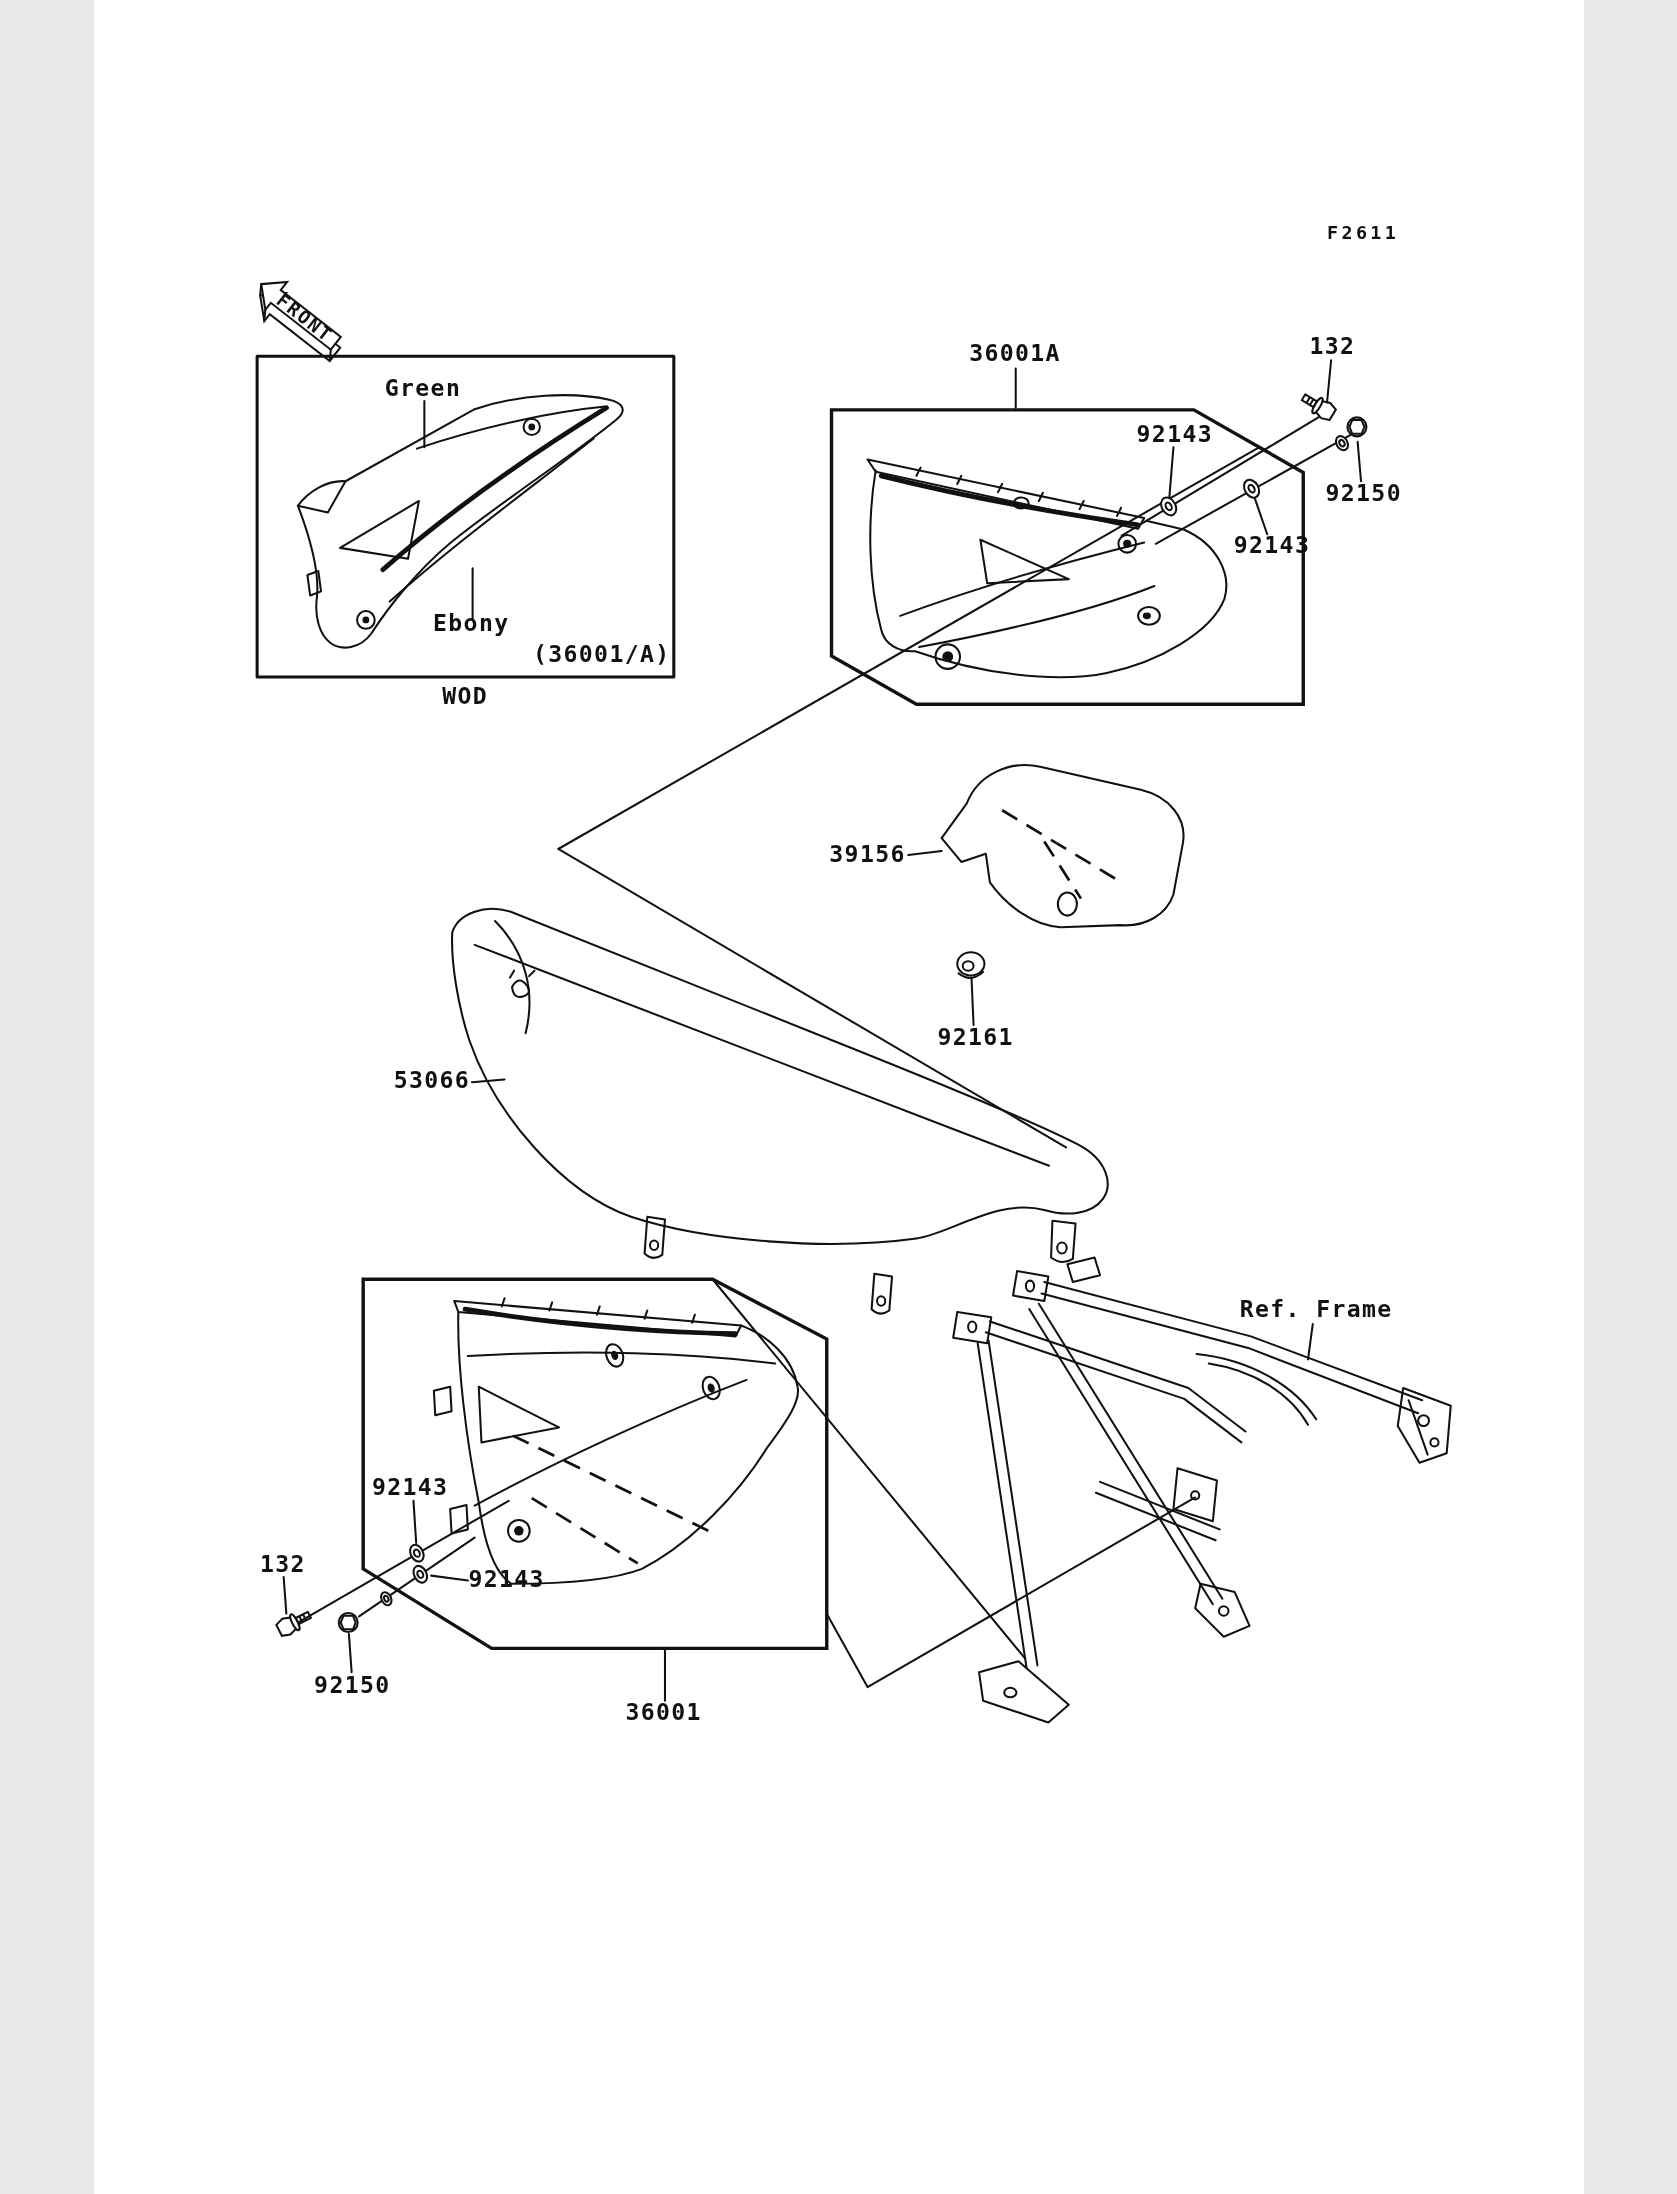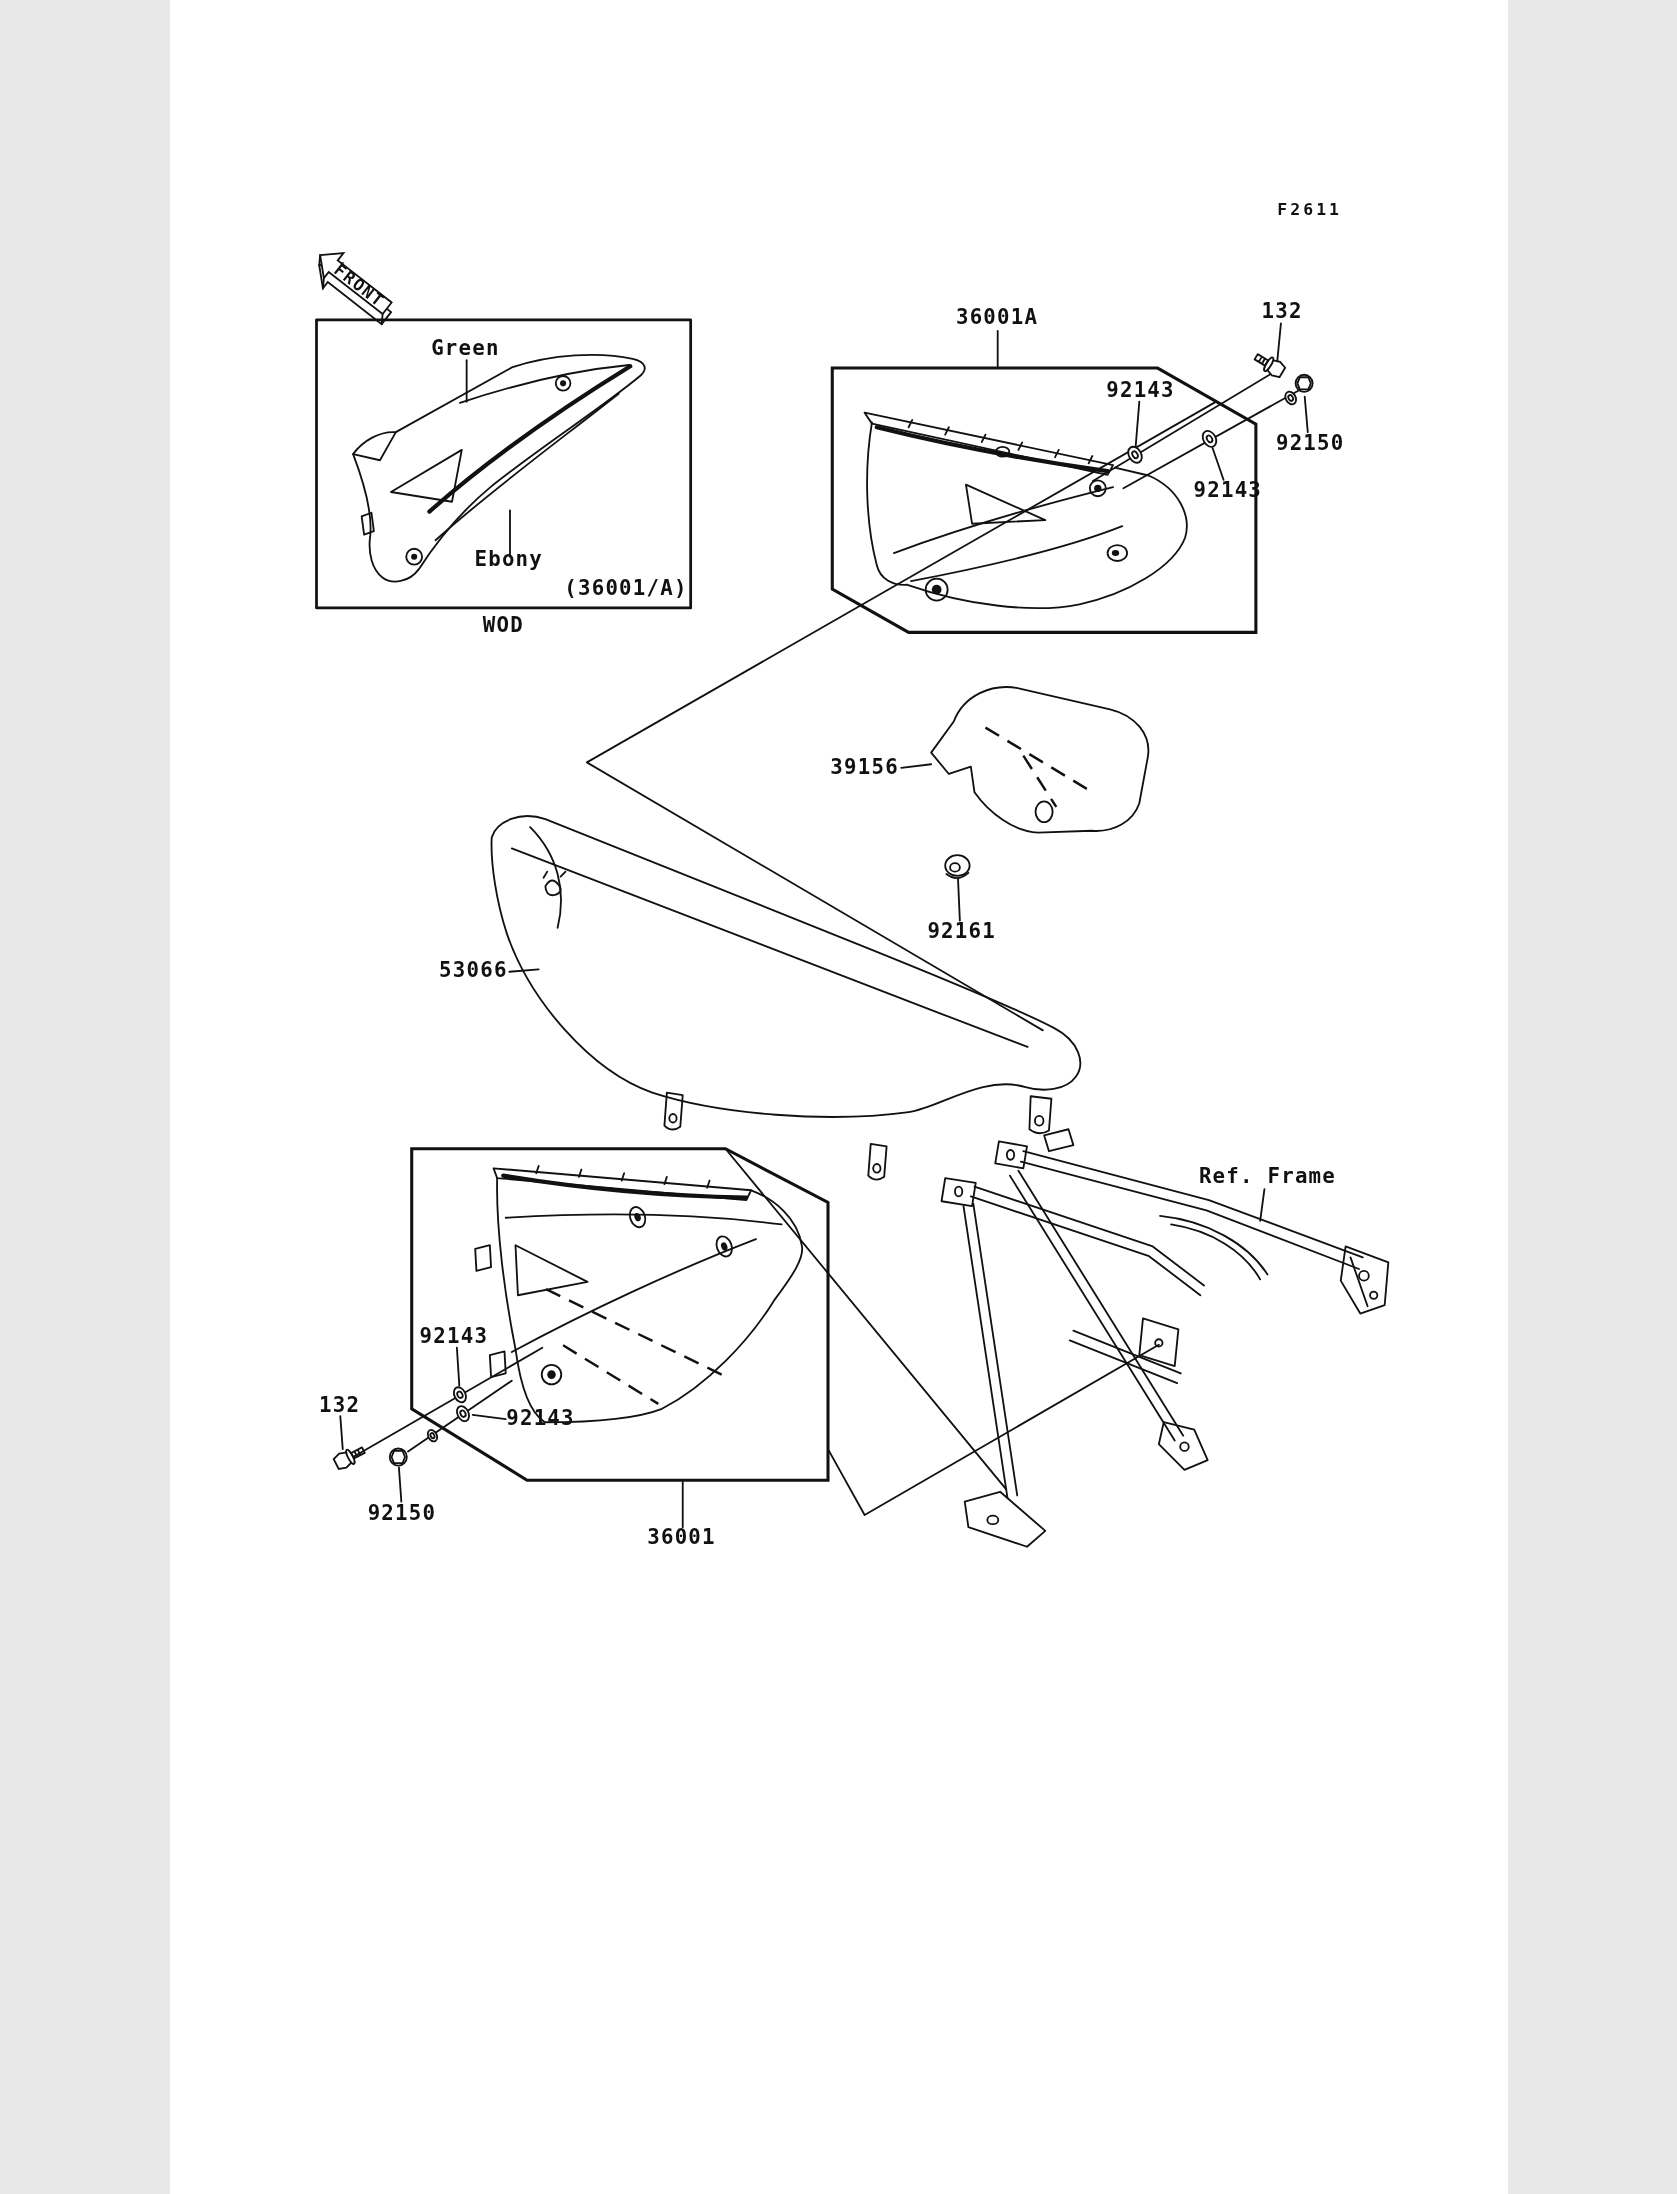--- a/index.html
+++ b/index.html
@@ -1,16 +1,16 @@
 <!DOCTYPE html>
 <html style="font-size:12.2px"><head>
 <meta charset="utf-8">
 <style>
   html,body{margin:0;padding:0;background:#e8e8e8;}
-  .page{position:relative;width:1338px;height:2194px;background:#ffffff;margin:0 auto;
+  .page{position:relative;width:1490px;height:2194px;background:#ffffff;margin:0 auto;
         font-family:"DejaVu Sans Mono", "Liberation Mono", monospace;}
   svg{position:absolute;inset:0;display:block;}
   .ln{fill:none;stroke:#111;stroke-width:3;stroke-linecap:round;stroke-linejoin:round;}
   .ln2{fill:none;stroke:#111;stroke-width:4.5;stroke-linecap:round;stroke-linejoin:round;}
   .thick{fill:none;stroke:#111;stroke-width:7;stroke-linecap:round;}
   .box{fill:none;stroke:#111;stroke-width:5;stroke-linejoin:miter;}
   .wht{fill:#fff;stroke:#111;stroke-width:3;}
   .blk{fill:#111;stroke:none;}
   .dash{fill:none;stroke:#111;stroke-width:4;stroke-dasharray:26 16;stroke-linecap:butt;}
   text.callout{font:bold 34px "DejaVu Sans Mono", monospace;fill:#111;letter-spacing:2px;}

